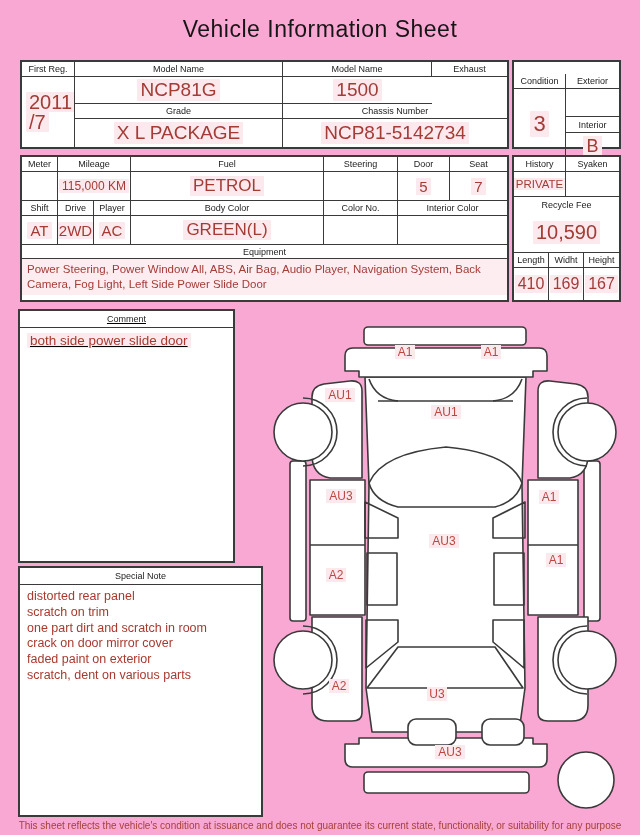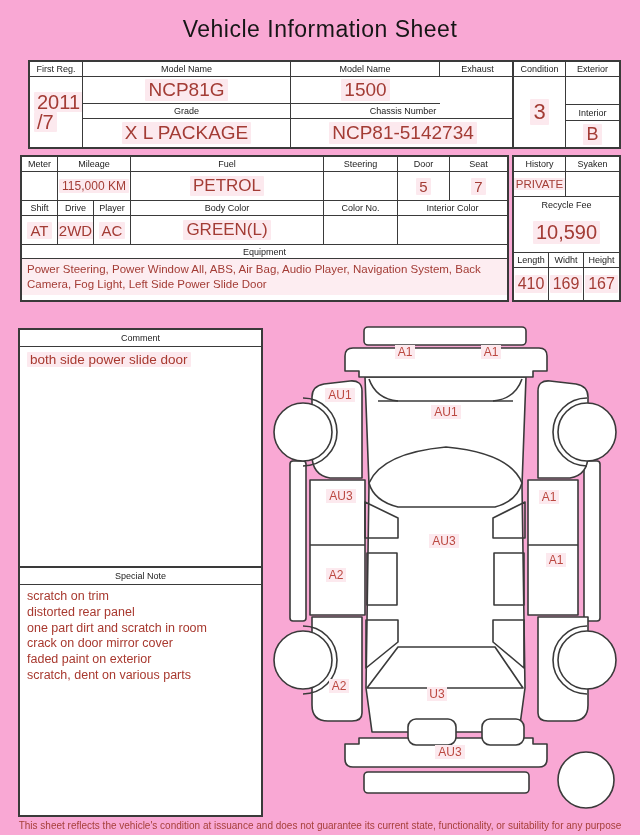--- a/index.html
+++ b/index.html
@@ -31,21 +31,21 @@
           font-size:10px;color:#a6403a;}
   svg text{font-family:"Liberation Sans","DejaVu Sans",sans-serif;}
 </style>
 </head>
 <body>
 
 <div class="sheet">
 
   <div class="title">Vehicle Information Sheet</div>
 
-  <div class="box" style="left:28px;top:60px;width:489px;height:89px;">
+  <div class="box" style="left:20px;top:60px;width:489px;height:89px;">
     <div class="grid" style="grid-template-columns:53px 208px 149px 1fr;grid-template-rows:15px 27px 15px 1fr;">
       <div class="c hdr br bb">First Reg.</div>
       <div class="c hdr br bb">Model Name</div>
       <div class="c hdr br bb">Model Name</div>
       <div class="c hdr bb">Exhaust</div>
 
       <div class="c val v20 br firstreg" style="grid-row:2/5;grid-column:1;">
         <span class="hl">2011</span>
         <span class="hl">/7</span>
       </div>
@@ -61,21 +61,21 @@
       <div class="c val v19 br" style="grid-column:2;">
           <span class="hl">X L PACKAGE</span>
         </div>
       <div class="c val v19" style="grid-column:3/5;">
           <span class="hl">NCP81-5142734</span>
         </div>
     </div>
   </div>
 
   <div class="box" style="left:512px;top:60px;width:109px;height:89px;">
-    <div class="grid" style="grid-template-columns:52px 1fr;grid-template-rows:15px 28px 16px 1fr;">
+    <div class="grid" style="grid-template-columns:52px 1fr;grid-template-rows:15px 28px 16px 1fr;margin-top:12px;">
       <div class="c hdr br bb">Condition</div>
       <div class="c hdr bb">Exterior</div>
       <div class="c val v22 br" style="grid-row:2/5;grid-column:1;">
           <span class="hl">3</span>
         </div>
       <div class="c val v15 bb" style="grid-column:2;"></div>
       <div class="c hdr bb" style="grid-column:2;">Interior</div>
       <div class="c val v18" style="grid-column:2;">
           <span class="hl">B</span>
         </div>
@@ -153,30 +153,30 @@
         </div>
       <div class="c val v16 br">
           <span class="hl">169</span>
         </div>
       <div class="c val v16">
           <span class="hl">167</span>
         </div>
     </div>
   </div>
 
-  <div class="box" style="left:18px;top:328px;width:245px;height:254px;">
+  <div class="box" style="left:18px;top:309px;width:217px;height:254px;text-decoration:underline;">
     <div class="note-head">Comment</div>
     <div class="comment-text"><span class="hl">both side power slide door</span></div>
   </div>
 
   <div class="box" style="left:18px;top:566px;width:245px;height:251px;">
     <div class="note-head">Special Note</div>
     <div class="note-lines">
+      <div>distorted rear panel</div>
       <div>scratch on trim</div>
-      <div>distorted rear panel</div>
       <div>one part dirt and scratch in room</div>
       <div>crack on door mirror cover</div>
       <div>faded paint on exterior</div>
       <div>scratch, dent on various parts</div>
     </div>
   </div>
 
   <svg style="position:absolute;left:272px;top:315px;" width="356" height="502" viewBox="0 0 356 502">
     <g stroke="#3a3a3a" stroke-width="1.6" fill="#ffffff" stroke-linejoin="round">
 

